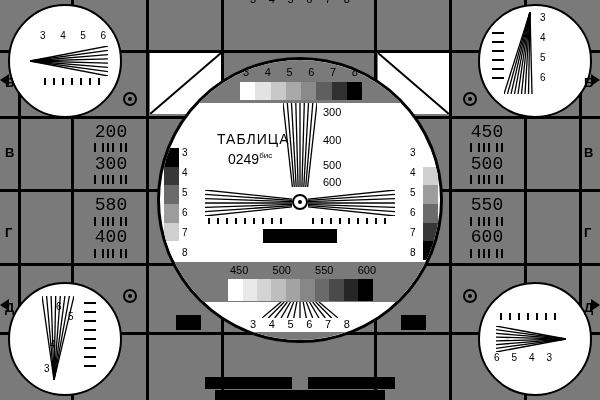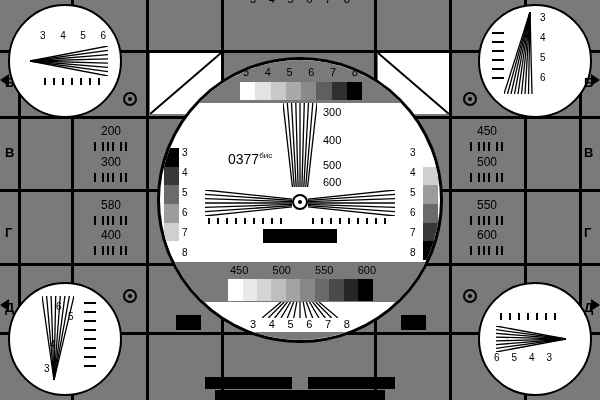--- a/index.html
+++ b/index.html
@@ -26,21 +26,21 @@
   .stripL{position:absolute;background:linear-gradient(180deg,#000 0 16.7%,#383838 16.7% 33.3%,#6b6b6b 33.3% 50%,#9c9c9c 50% 66.7%,#cfcfcf 66.7% 83.3%,#fff 83.3% 100%);}
   .stripR{position:absolute;background:linear-gradient(180deg,#fff 0 16.7%,#cfcfcf 16.7% 33.3%,#9c9c9c 33.3% 50%,#6b6b6b 50% 66.7%,#383838 66.7% 83.3%,#000 83.3% 100%);}
   .vticks{position:absolute;background:repeating-linear-gradient(90deg,#000 0 2px,transparent 2px 9px);}
   .hticks{position:absolute;background:repeating-linear-gradient(180deg,#000 0 2px,transparent 2px 9px);}
   .bgroup{display:flex;gap:5px;height:9px;}
   .bgroup i{display:block;background:repeating-linear-gradient(90deg,#000 0 2px,transparent 2px 5px);}
   .bgroup i:nth-child(1){width:3px;}
   .bgroup i:nth-child(2){width:13px;}
   .bgroup i:nth-child(3){width:8px;}
   .numcell{position:absolute;display:flex;flex-direction:column;align-items:center;justify-content:space-evenly;}
-  .ncv{font-size:12px;line-height:1;}
+  .ncv{font-size:18px;line-height:1;font-family:Liberation Mono, monospace;}
   .bull{position:absolute;width:14px;height:14px;border:2px solid #000;border-radius:50%;box-sizing:border-box;}
   .bull::after{content:"";position:absolute;left:50%;top:50%;width:4px;height:4px;margin:-2px 0 0 -2px;background:#000;border-radius:50%;}
   .bullc{width:16px;height:16px;}
   .tri-l{position:absolute;width:0;height:0;border:6px solid transparent;border-left:0;border-right:9px solid #000;}
   .tri-r{position:absolute;width:0;height:0;border:6px solid transparent;border-right:0;border-left:9px solid #000;}
 </style>
 </head>
 <body>
 
 <div class="screen">
@@ -170,22 +170,23 @@
         <line x1="21.3" y1="0" x2="18.9" y2="84"></line>
       <line x1="25.5" y1="0" x2="20.8" y2="84"></line>
         <line x1="29.8" y1="0" x2="22.7" y2="84"></line>
       <line x1="34" y1="0" x2="24.6" y2="84"></line>
     </svg>
     <span class="flabel" style="left:163px;top:47px">300</span>
     <span class="flabel" style="left:163px;top:75px">400</span>
     <span class="flabel" style="left:163px;top:100px">500</span>
     <span class="flabel" style="left:163px;top:117px">600</span>
 
+    <div class="ttl" style="left:57px;top:72px">ТАБЛИЦА</div>
     <div class="code" style="left:68px;top:92px">
-      <span>0377</span><sup>бис</sup>
+      <span>0249</span><sup>бис</sup>
     </div>
 
     <div class="stripL" style="left:4px;top:88px;width:15px;height:112px"></div>
     <div class="dcol" style="left:22px;top:88px;height:110px">
       <span>3</span>
       <span>4</span>
       <span>5</span>
       <span>6</span>
       <span>7</span>
       <span>8</span>

